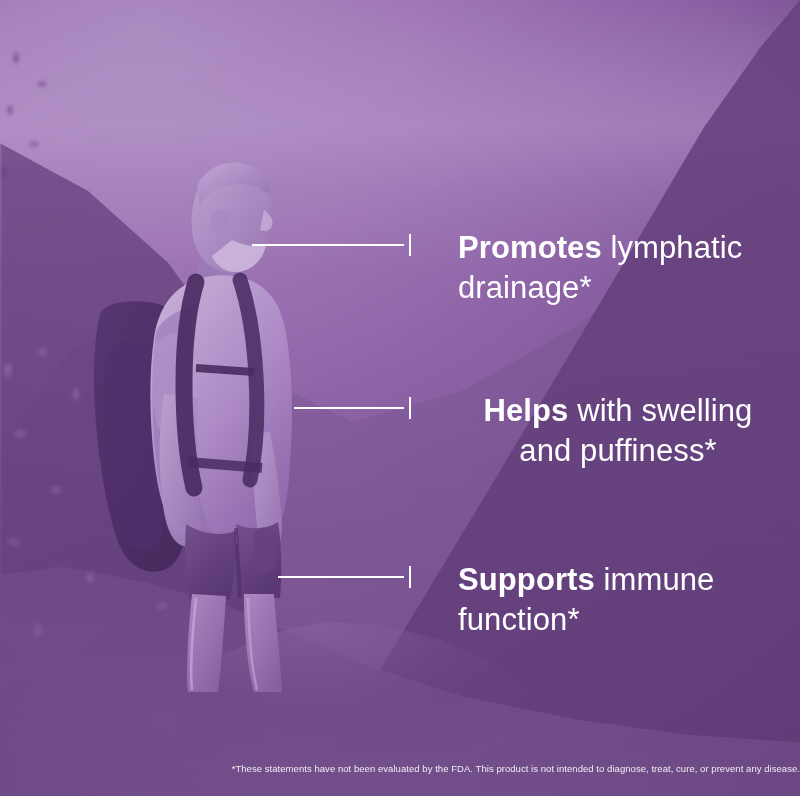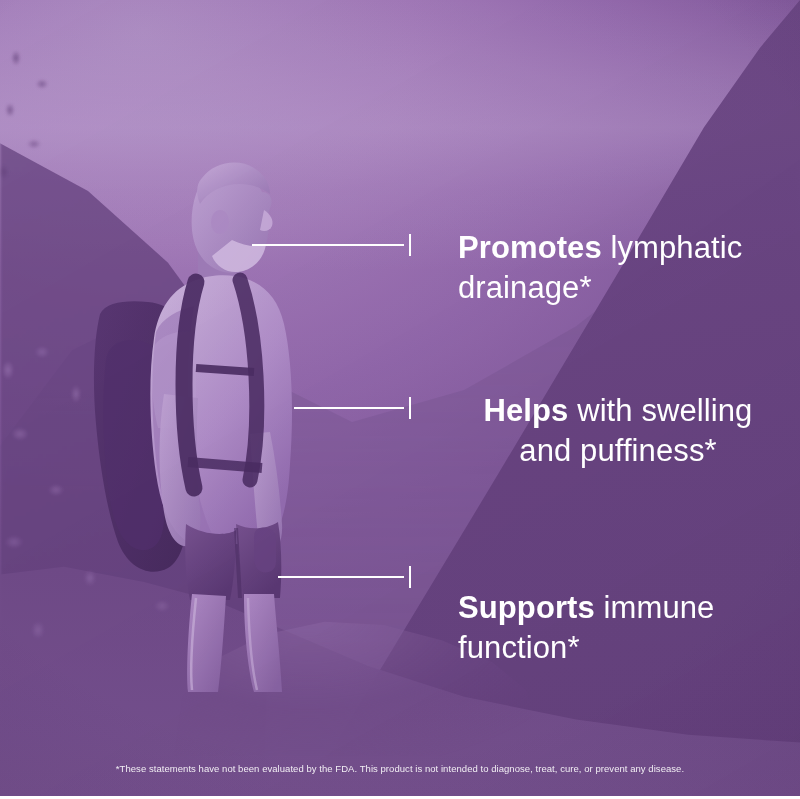--- a/index.html
+++ b/index.html
@@ -135,21 +135,21 @@
     font-weight: 400;
     width: 320px;
   }
   .benefit-text b { font-weight: 700; }
 
   
   .disclaimer {
     position: absolute;
     left: 0; right: 0;
     bottom: 22px;
-    text-align: center;
+    text-align: right;
     color: rgba(255,255,255,0.90);
     font-size: 9.5px;
     letter-spacing: 0.05px;
   }
 </style>
 </head>
 <body>
 
 <div id="promo-card">
 
@@ -262,20 +262,20 @@
     <div class="benefit-text" style="top:391px;text-align:center;">
       <b>Helps</b><span> with swelling and puffiness*</span>
     </div>
   </div>
 
   <div class="callout">
     <div class="leader" style="left:278px; top:566px; width:133px;">
       <div class="leader-line"></div>
       <div class="leader-cap"></div>
     </div>
-    <div class="benefit-text" style="top:588px;">
+    <div class="benefit-text" style="top:560px;">
       <b>Supports</b><span> immune function*</span>
     </div>
   </div>
 
   <div class="disclaimer">*These statements have not been evaluated by the FDA. This product is not intended to diagnose, treat, cure, or prevent any disease.</div>
 
 </div>
 
 </body></html>

